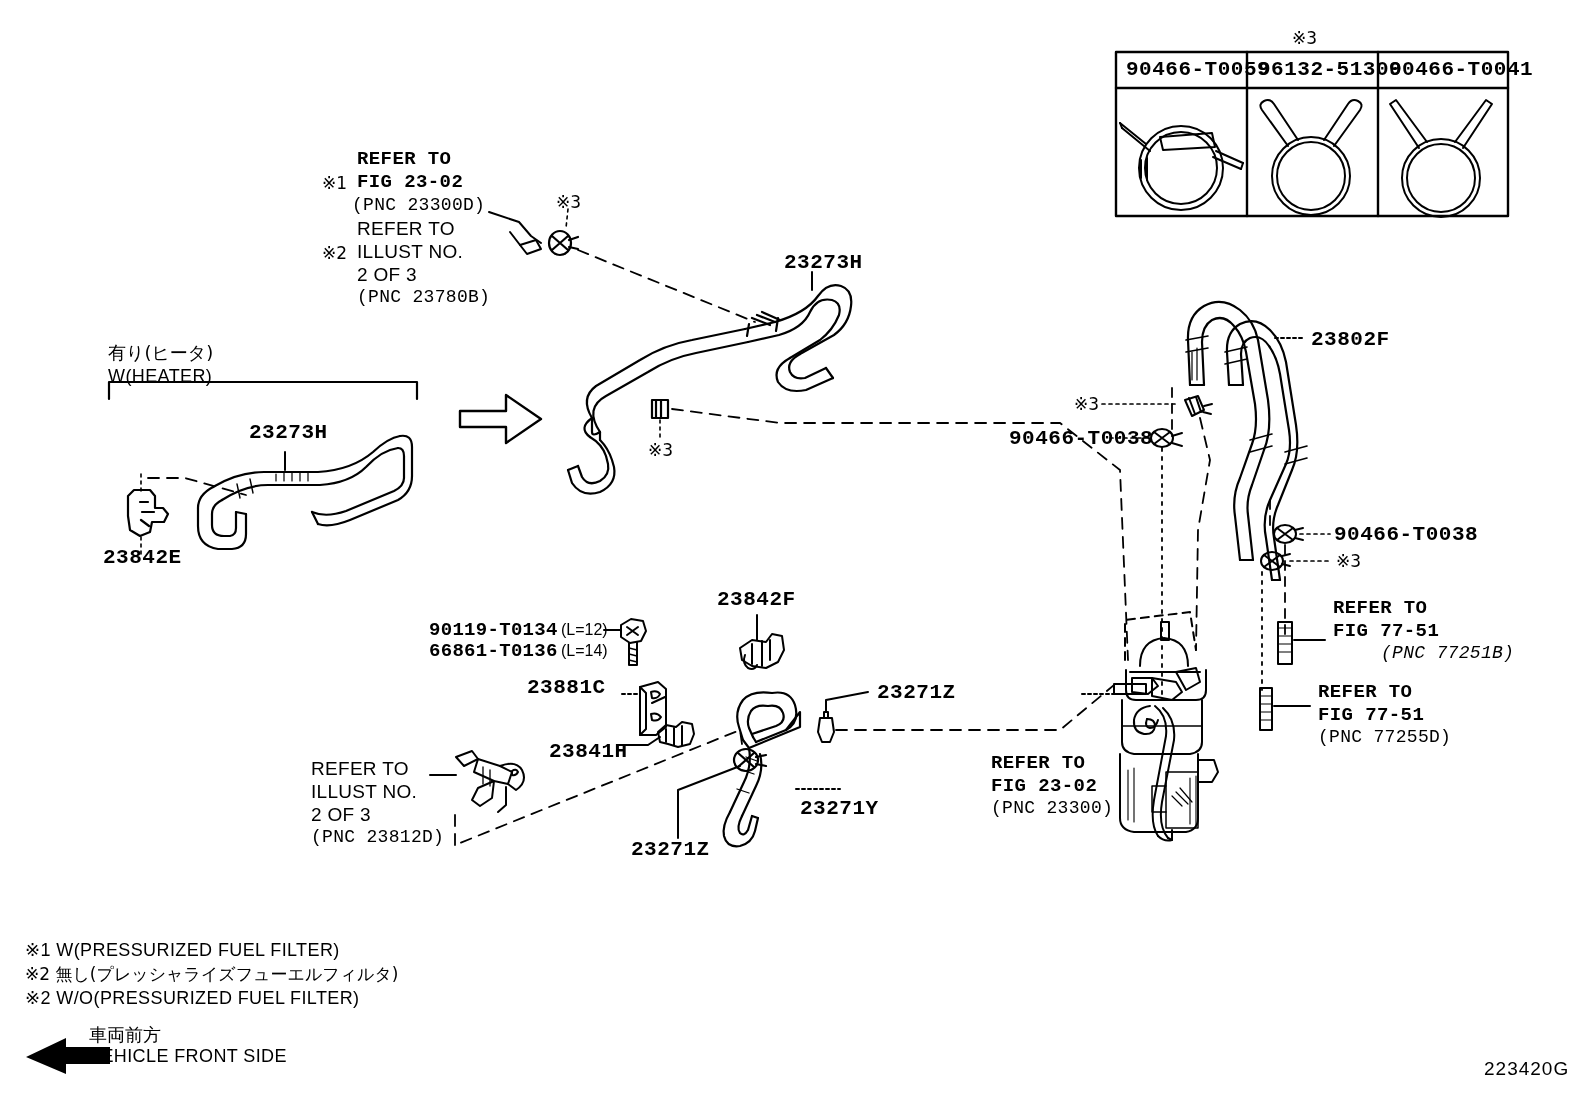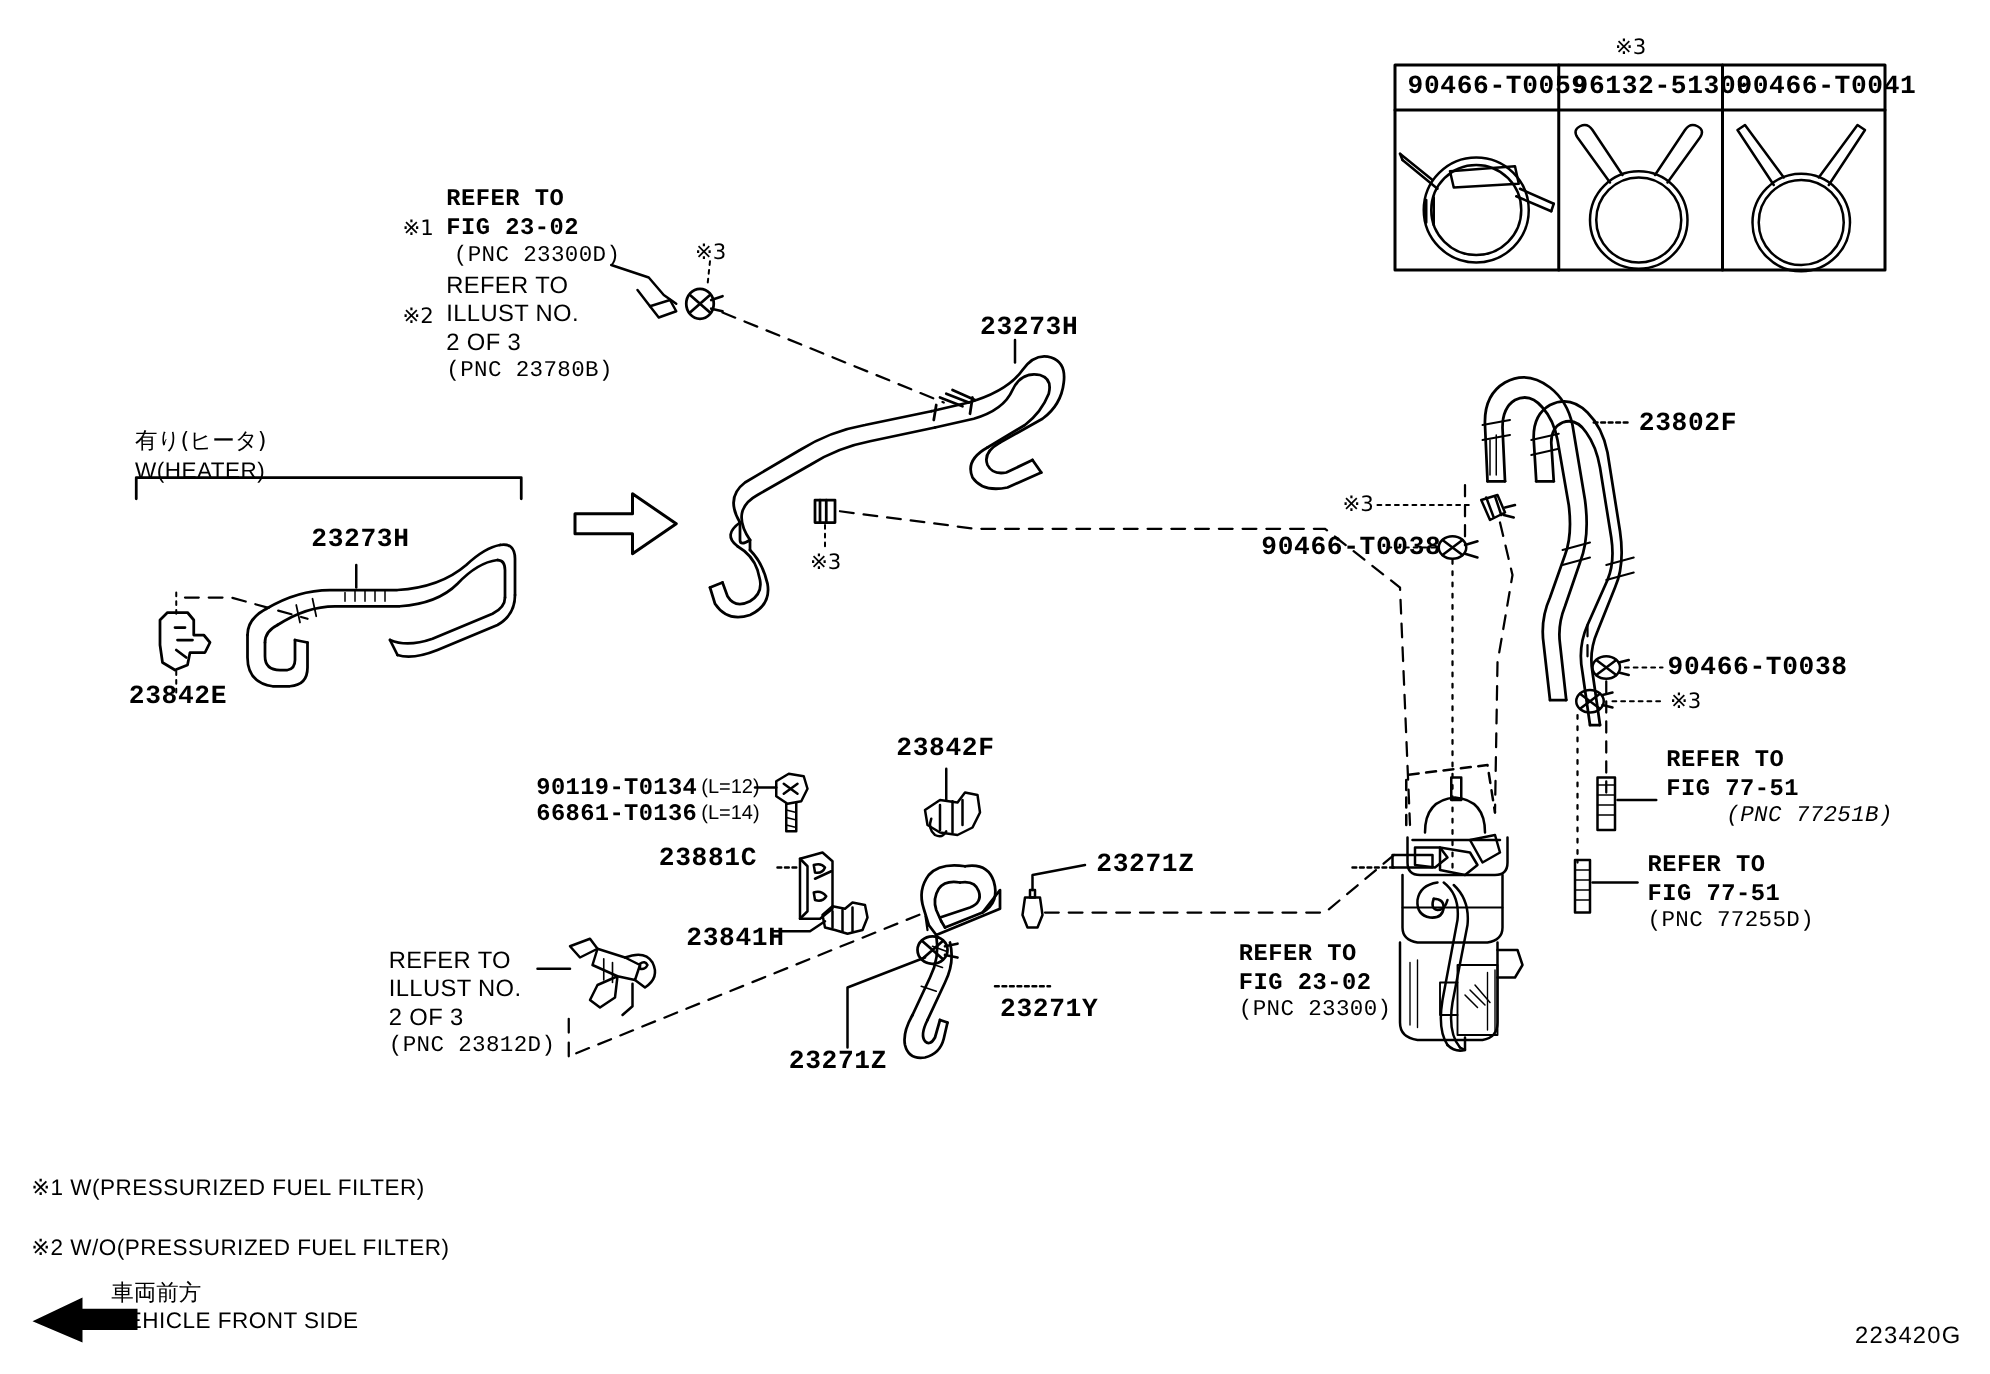--- a/index.html
+++ b/index.html
@@ -326,21 +326,21 @@
   </svg>
 
   <div class="lbl star" style="left:1292px;top:28px;">※3</div>
   <div class="lbl pn" style="left:1126px;top:58px;">90466-T0059</div>
   <div class="lbl pn" style="left:1258px;top:58px;">96132-51300</div>
   <div class="lbl pn" style="left:1389px;top:58px;">90466-T0041</div>
 
   <div class="lbl ref" style="left:357px;top:148px;">REFER TO</div>
   <div class="lbl star" style="left:322px;top:173px;">※1</div>
   <div class="lbl ref" style="left:357px;top:171px;">FIG 23-02</div>
-  <div class="lbl pnc" style="left:363px;top:195px;">(PNC 23300D)</div>
+  <div class="lbl pnc" style="left:352px;top:195px;">(PNC 23300D)</div>
   <div class="lbl reflite" style="left:357px;top:218px;">REFER TO</div>
   <div class="lbl star" style="left:322px;top:243px;">※2</div>
   <div class="lbl reflite" style="left:357px;top:241px;">ILLUST NO.</div>
   <div class="lbl reflite" style="left:357px;top:264px;">2 OF 3</div>
   <div class="lbl pnc" style="left:357px;top:287px;">(PNC 23780B)</div>
 
   <div class="lbl star" style="left:556px;top:192px;">※3</div>
 
   <div class="lbl jp" style="left:108px;top:342px;">有り(ヒータ)</div>
   <div class="lbl en" style="left:108px;top:366px;">W(HEATER)</div>
@@ -381,20 +381,21 @@
 
   <div class="lbl ref" style="left:1318px;top:681px;">REFER TO</div>
   <div class="lbl ref" style="left:1318px;top:704px;">FIG 77-51</div>
   <div class="lbl pnc" style="left:1318px;top:727px;">(PNC 77255D)</div>
 
   <div class="lbl ref" style="left:991px;top:752px;">REFER TO</div>
   <div class="lbl ref" style="left:991px;top:775px;">FIG 23-02</div>
   <div class="lbl pnc" style="left:991px;top:798px;">(PNC 23300)</div>
 
   <div class="lbl en" style="left:25px;top:940px;">※1 W(PRESSURIZED FUEL FILTER)</div>
+  <div class="lbl jpsm" style="left:25px;top:964px;">※2 無し(プレッシャライズフューエルフィルタ)</div>
   <div class="lbl en" style="left:25px;top:988px;">※2 W/O(PRESSURIZED FUEL FILTER)</div>
 
   <svg width="90" height="48" viewBox="0 0 90 48" style="left:24px;top:1028px;">
     <path d="M2 29 L42 10 L42 19 L86 19 L86 36 L42 36 L42 46 Z" fill="#000"></path>
   </svg>
   <div class="lbl jp" style="left:89px;top:1024px;">車両前方</div>
   <div class="lbl en" style="left:89px;top:1046px;">VEHICLE FRONT SIDE</div>
 
   <div class="lbl code" style="left:1484px;top:1058px;">223420G</div>
 

